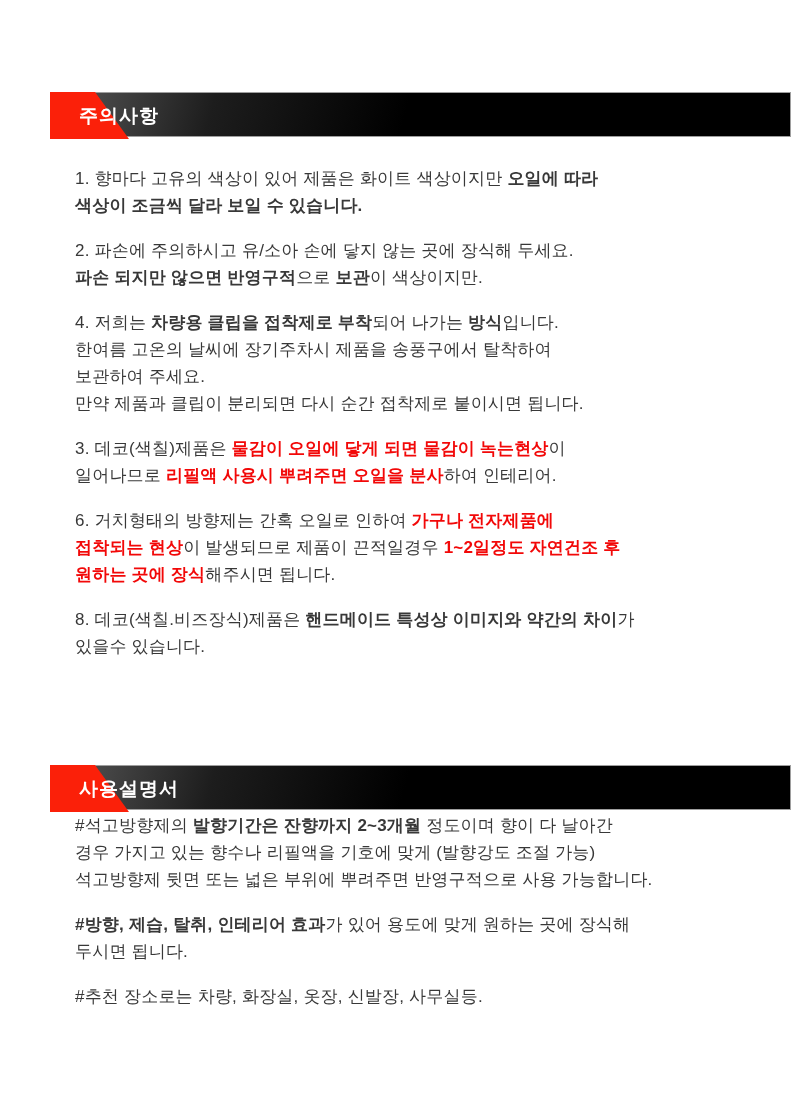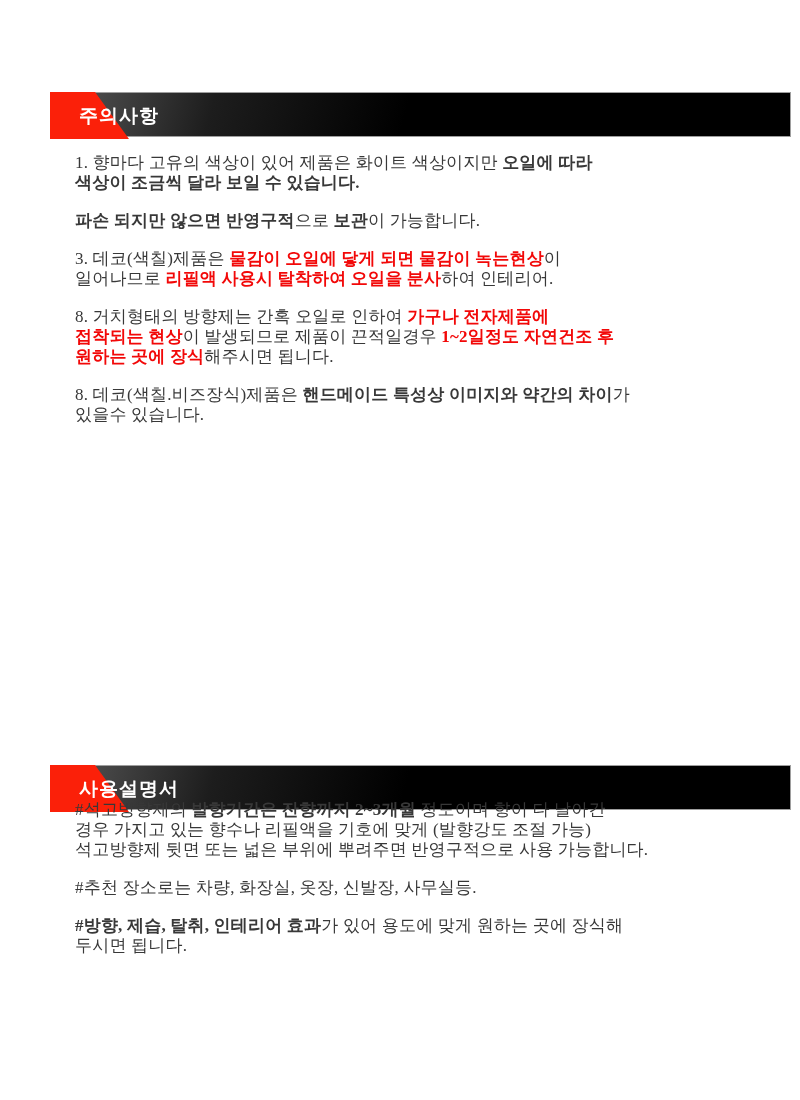--- a/index.html
+++ b/index.html
@@ -1,21 +1,21 @@
 <!DOCTYPE html>
 <html style="--accent: #fb2009; --text-red: #f20808; --body-text: #383838; --bar-border: #9e9e9e;"><head>
 <meta charset="utf-8">
 <style>
   :root{
     --accent:#fb2009;
     --text-red:#f20808;
     --body-text:#383838;
     --bar-border:#9e9e9e;
   }
-  *{margin:0;padding:0;box-sizing:border-box;font-family:Liberation Serif, serif;}
+  *{margin:0;padding:0;box-sizing:border-box;}
   html,body{width:800px;height:1100px;}
   body{
     position:relative;
     background:#ffffff;
     font-family:"Liberation Sans","DejaVu Sans",sans-serif;
     color:var(--body-text);
     overflow:hidden;
   }
   .banner{
     position:absolute;
@@ -45,54 +45,59 @@
   }
   .content{
     position:absolute;
     left:75px;
     width:700px;
   }
   #content-1{top:153px;}
   #content-2{top:800px;}
   .para{
     font-size:17px;
-    line-height:20px;
-    margin:0 0 18px 0;
+    line-height:27px;
+    margin:12px 0 18px 0;
     white-space:pre;
     letter-spacing:0.2px;
   }
   .para .b{font-weight:700;}
   .para .rb{font-weight:700;color:var(--text-red);}
 </style>
 </head>
 <body>
 
 <div class="banner" style="top:92px;">
   <div class="banner-accent"></div>
   <div class="banner-title">주의사항</div>
 </div>
 
 <div class="content" id="content-1">
   <p class="para"><span class="">1. 향마다 고유의 색상이 있어 제품은 화이트 색상이지만 </span><span class="b">오일에 따라
 색상이 조금씩 달라 보일 수 있습니다.</span></p>
-  <p class="para"><span class="b">파손 되지만 않으면 반영구적</span><span class="">으로 </span><span class="b">보관</span><span class="">이 가능합니다.</span></p>
+  <p class="para"><span class="">2. 파손에 주의하시고 유/소아 손에 닿지 않는 곳에 장식해 두세요.
+</span><span class="b">파손 되지만 않으면 반영구적</span><span class="">으로 </span><span class="b">보관</span><span class="">이 색상이지만.</span></p>
+  <p class="para"><span class="">4. 저희는 </span><span class="b">차량용 클립을 접착제로 부착</span><span class="">되어 나가는 </span><span class="b">방식</span><span class="">입니다.
+한여름 고온의 날씨에 장기주차시 제품을 송풍구에서 탈착하여
+보관하여 주세요.
+만약 제품과 클립이 분리되면 다시 순간 접착제로 붙이시면 됩니다.</span></p>
   <p class="para"><span class="">3. 데코(색칠)제품은 </span><span class="rb">물감이 오일에 닿게 되면 물감이 녹는현상</span><span class="">이
-일어나므로 </span><span class="rb">리필액 사용시 탈착하여 오일을 분사</span><span class="">하여 인테리어.</span></p>
-  <p class="para"><span class="">8. 거치형태의 방향제는 간혹 오일로 인하여 </span><span class="rb">가구나 전자제품에
+일어나므로 </span><span class="rb">리필액 사용시 뿌려주면 오일을 분사</span><span class="">하여 인테리어.</span></p>
+  <p class="para"><span class="">6. 거치형태의 방향제는 간혹 오일로 인하여 </span><span class="rb">가구나 전자제품에
 접착되는 현상</span><span class="">이 발생되므로 제품이 끈적일경우 </span><span class="rb">1~2일정도 자연건조 후
 원하는 곳에 장식</span><span class="">해주시면 됩니다.</span></p>
   <p class="para"><span class="">8. 데코(색칠.비즈장식)제품은 </span><span class="b">핸드메이드 특성상 이미지와 약간의 차이</span><span class="">가
 있을수 있습니다.</span></p>
 </div>
 
 <div class="banner" style="top:765px;">
   <div class="banner-accent"></div>
   <div class="banner-title">사용설명서</div>
 </div>
 
 <div class="content" id="content-2">
   <p class="para"><span class="">#석고방향제의 </span><span class="b">발향기간은 잔향까지 2~3개월</span><span class=""> 정도이며 향이 다 날아간
 경우 가지고 있는 향수나 리필액을 기호에 맞게 (발향강도 조절 가능)
 석고방향제 뒷면 또는 넓은 부위에 뿌려주면 반영구적으로 사용 가능합니다.</span></p>
-  <p class="para"><span class="">#추천 장소로는 차량, 화장실, 옷장, 신발장, 사무실등.</span></p>
   <p class="para"><span class="b">#방향, 제습, 탈취, 인테리어 효과</span><span class="">가 있어 용도에 맞게 원하는 곳에 장식해
 두시면 됩니다.</span></p>
+  <p class="para"><span class="">#추천 장소로는 차량, 화장실, 옷장, 신발장, 사무실등.</span></p>
 </div>
 
 </body></html>

